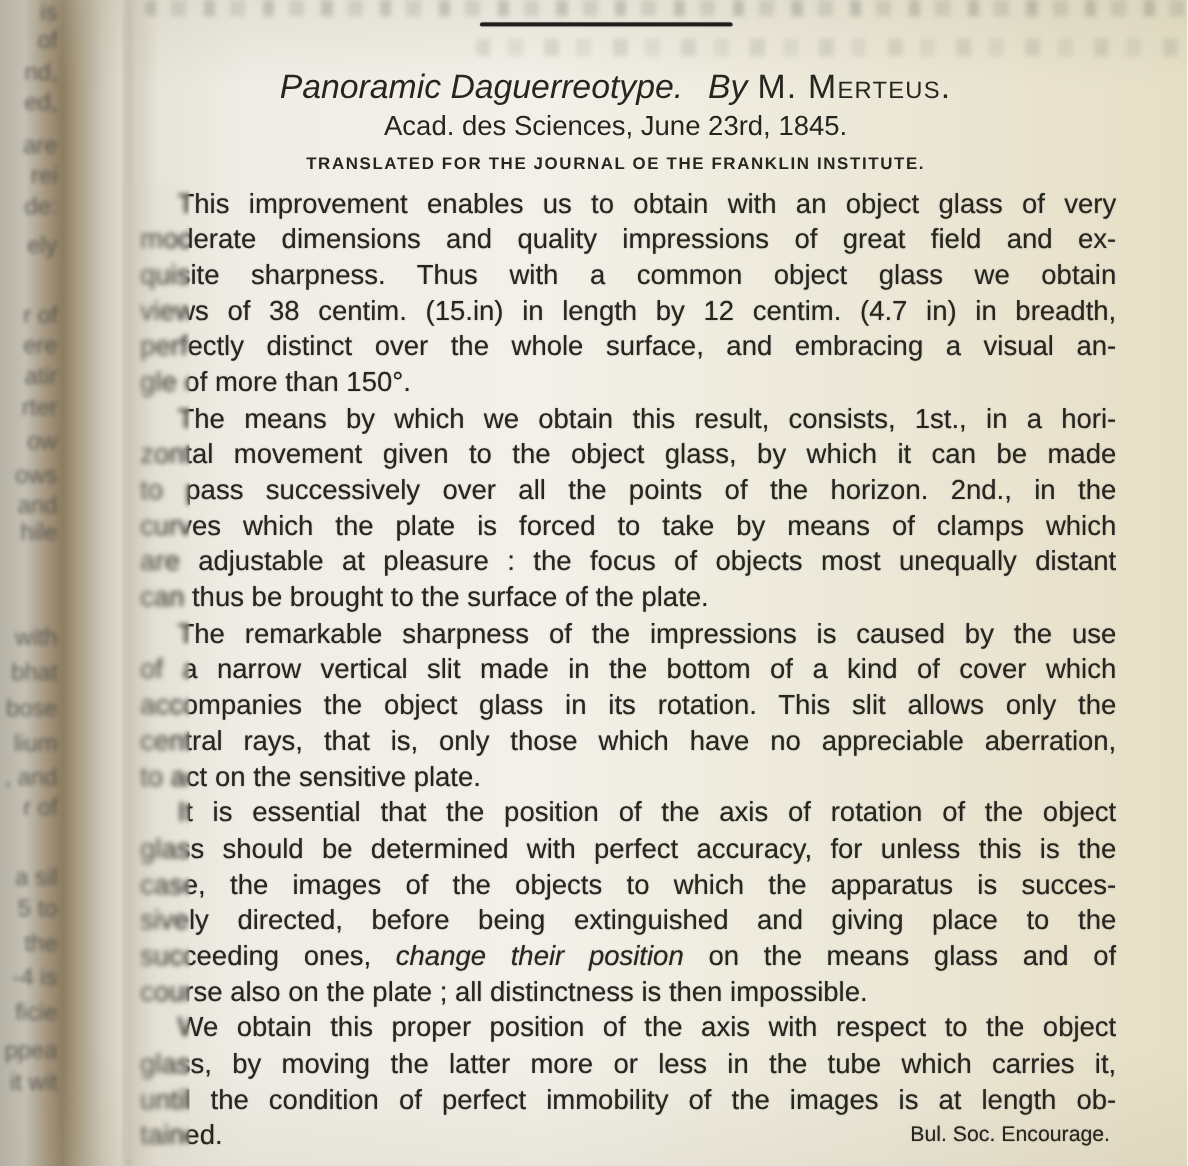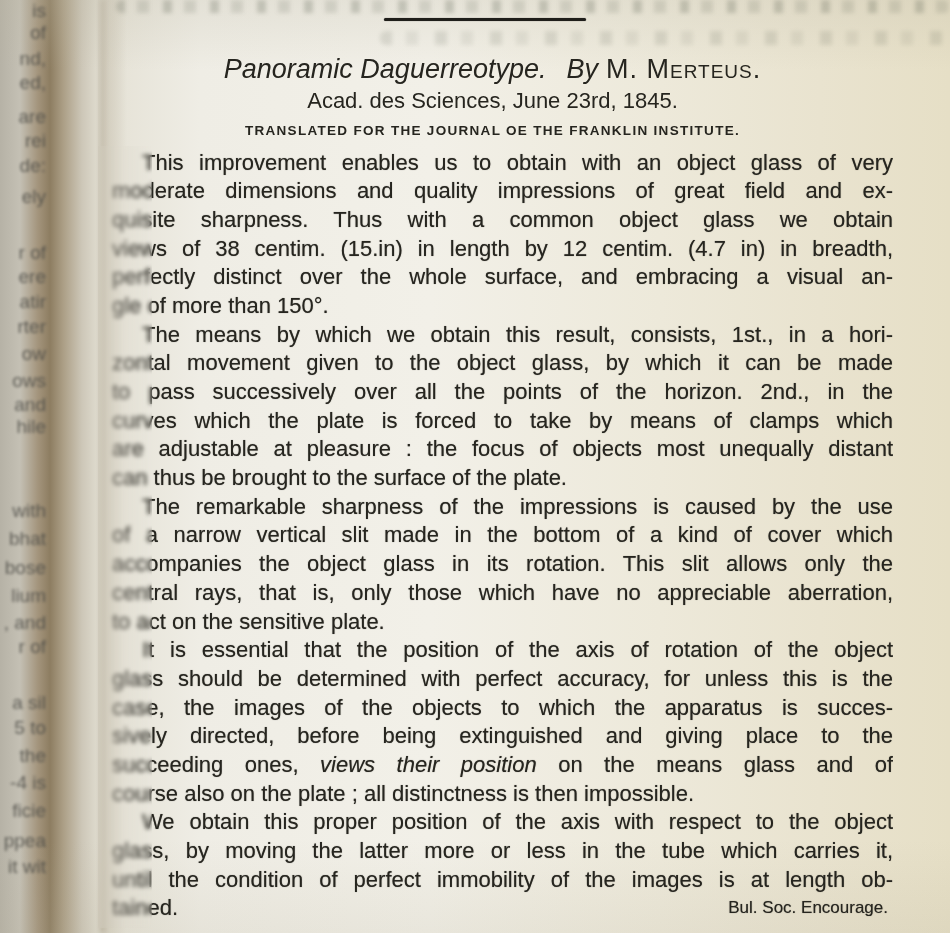--- a/index.html
+++ b/index.html
@@ -166,21 +166,21 @@
         <div class="line last"><span>can thus be brought to the surface of the plate.</span></div>
         <div class="line first"><span>The remarkable sharpness of the impressions is caused by the use</span></div>
         <div class="line"><span>of a narrow vertical slit made in the bottom of a kind of cover which</span></div>
         <div class="line"><span>accompanies the object glass in its rotation.  This slit allows only the</span></div>
         <div class="line"><span>central rays, that is, only those which have no appreciable aberration,</span></div>
         <div class="line last"><span>to act on the sensitive plate.</span></div>
         <div class="line first"><span>It is essential that the position of the axis of rotation of the object</span></div>
         <div class="line"><span>glass should be determined with perfect accuracy, for unless this is the</span></div>
         <div class="line"><span>case, the images of the objects to which the apparatus is succes-</span></div>
         <div class="line"><span>sively directed, before being extinguished and giving place to the</span></div>
-        <div class="line"><span>succeeding ones, </span><i>views their position</i><span> on the means glass and of</span></div>
+        <div class="line"><span>succeeding ones, </span><i>change their position</i><span> on the means glass and of</span></div>
         <div class="line last"><span>course also on the plate ; all distinctness is then impossible.</span></div>
         <div class="line first"><span>We obtain this proper position of the axis with respect to the object</span></div>
         <div class="line"><span>glass, by moving the latter more or less in the tube which carries it,</span></div>
         <div class="line"><span>until the condition of perfect immobility of the images is at length ob-</span></div>
         <div class="line last"><span>tained.</span></div>
       </div>
   </div>
 
   <div class="attribution">Bul. Soc. Encourage.</div>
 

